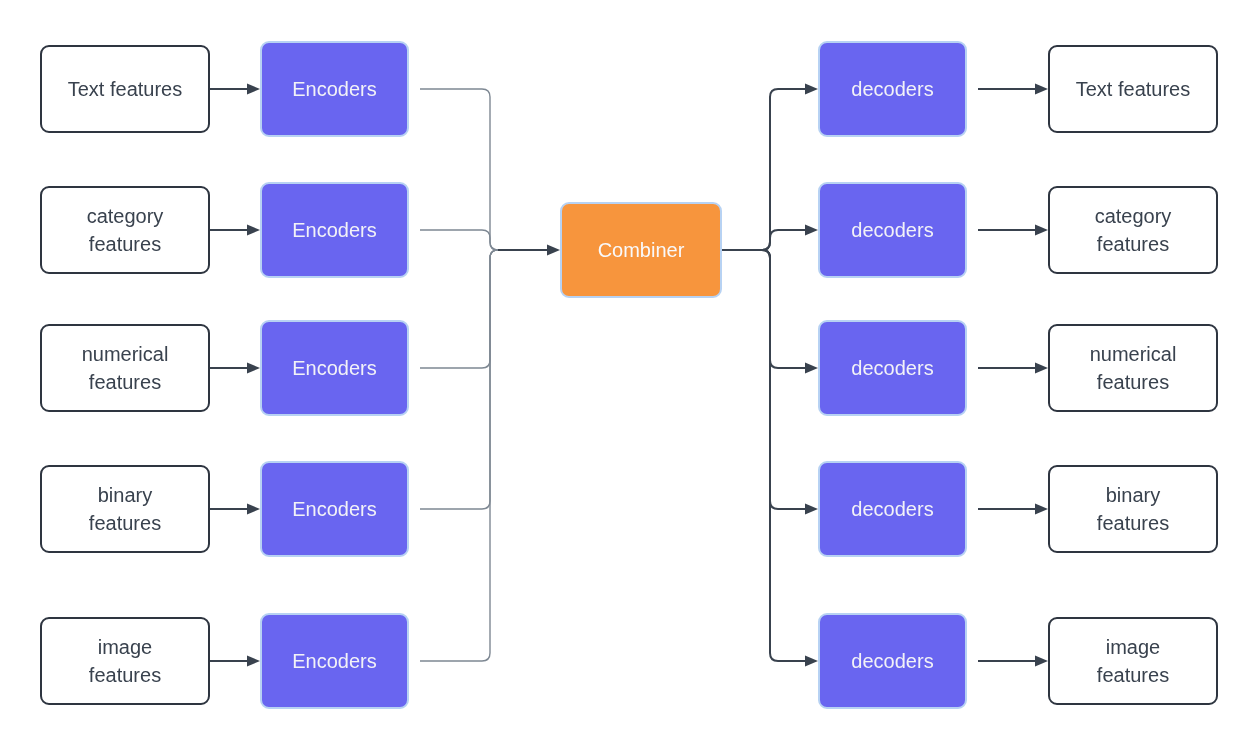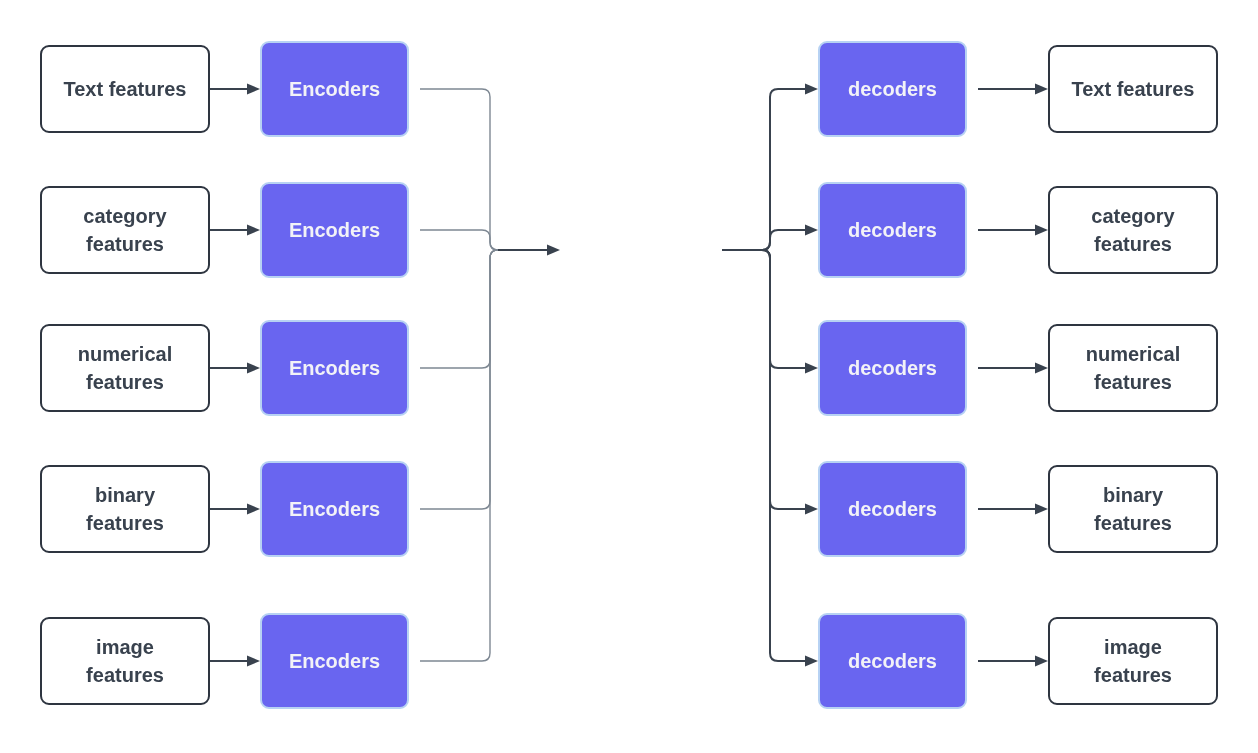--- a/index.html
+++ b/index.html
@@ -29,21 +29,20 @@
     justify-content: center;
     text-align: center;
     box-sizing: border-box;
     border-radius: 9px;
     font-size: 20px;
     line-height: 1.4;
   }
   .node span {
     white-space: pre-line;
     display: block;
-    font-weight: bold;
   }
   .n-plain {
     width: 170px;
     height: 88px;
     background: #ffffff;
     border: 2px solid #2e3540;
     color: #39424e;
   }
   .n-proc {
     width: 149px;
@@ -154,20 +153,23 @@
   <div class="node n-proc" style="left:260px; top:320px;">
       <span>Encoders</span>
     </div>
   <div class="node n-proc" style="left:260px; top:461px;">
       <span>Encoders</span>
     </div>
   <div class="node n-proc" style="left:260px; top:613px;">
       <span>Encoders</span>
     </div>
 
+  <div class="node n-comb" style="left:560px; top:202px;">
+      <span>Combiner</span>
+    </div>
 
   <div class="node n-proc" style="left:818px; top:41px;">
       <span>decoders</span>
     </div>
   <div class="node n-proc" style="left:818px; top:182px;">
       <span>decoders</span>
     </div>
   <div class="node n-proc" style="left:818px; top:320px;">
       <span>decoders</span>
     </div>

